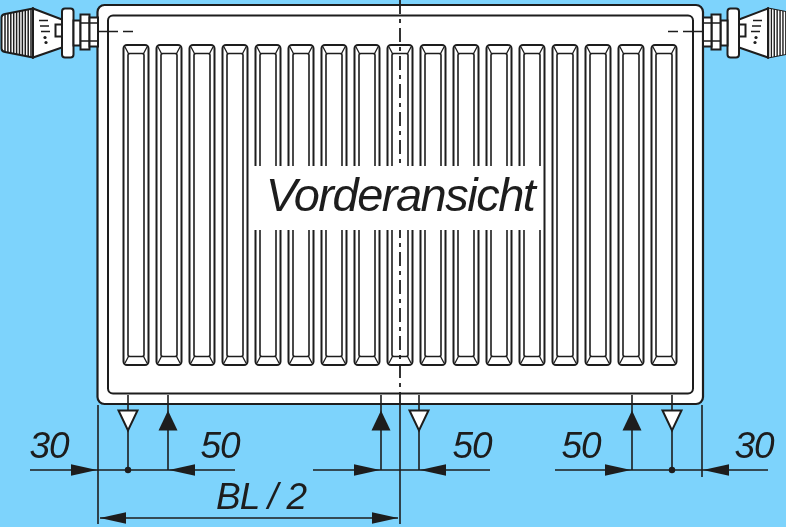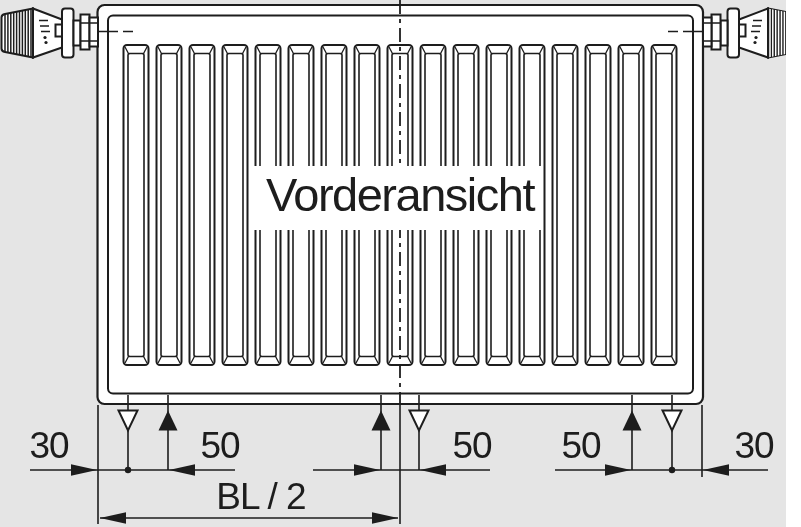--- a/index.html
+++ b/index.html
@@ -1,16 +1,16 @@
 <!DOCTYPE html>
 <html><head>
 <meta charset="utf-8">
 <style>
   html,body{margin:0;padding:0;background:#fff;}
-  .stage{width:786px;height:527px;position:relative;background:#e5e5e5;overflow:hidden;}
+  .stage{width:786px;height:527px;position:relative;background:#7dd3fc;overflow:hidden;font-style:italic;}
   svg{display:block;}
   .ln{stroke:#1d1d1d;fill:none;stroke-linecap:butt;}
   .s22{stroke-width:2.2;}
   .s2{stroke-width:2;}
   .s16{stroke-width:1.6;}
   .s13{stroke-width:1.3;}
   .fw{fill:#fff;}
   .fd{fill:#1d1d1d;}
   .arrow{fill:#1d1d1d;stroke:none;}
   text{font-family:"Liberation Sans","DejaVu Sans",sans-serif;fill:#1d1d1d;}

